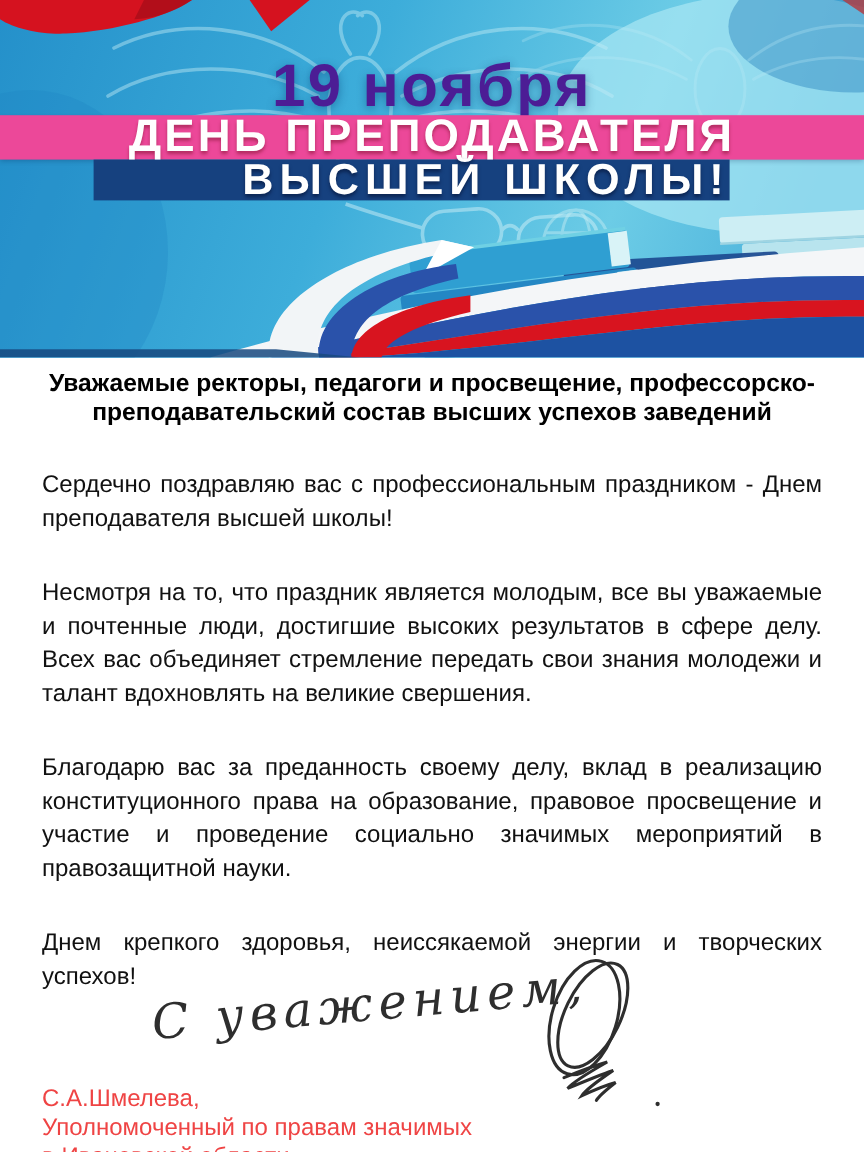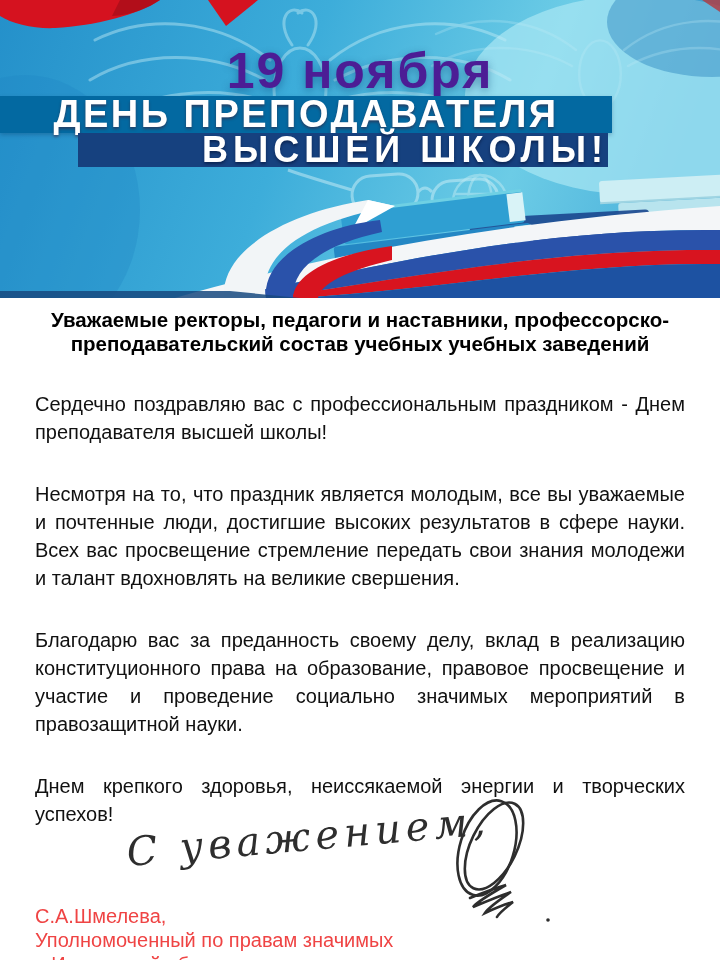--- a/index.html
+++ b/index.html
@@ -9,21 +9,21 @@
   }
   
   .banner{position:relative;width:720px;height:298px;overflow:hidden;background:#2f9fd4;}
   .banner-art{position:absolute;left:0;top:0;width:720px;height:298px;display:block;}
   .banner-date{
     position:absolute;top:42px;left:0;width:100%;text-align:center;
     font-size:50px;font-weight:900;color:#4c1d95;letter-spacing:2px;
     text-shadow:0 3px 8px rgba(6,60,110,.45);
   }
   .stripe-red{
-    position:absolute;top:96px;left:0;width:612px;height:37px;background:#0369a1;
+    position:absolute;top:96px;left:0;width:720px;height:37px;background:#ec4899;
     display:flex;align-items:center;justify-content:center;
     box-shadow:0 2px 4px rgba(0,30,70,.25);
   }
   .stripe-red span{
     font-size:38px;font-weight:900;color:#ffffff;letter-spacing:2.5px;line-height:37px;
     text-shadow:0 2px 3px rgba(90,0,10,.4);white-space:nowrap;
   }
   .stripe-navy{
     position:absolute;top:133px;left:78px;width:530px;height:34px;background:#16417f;
     display:flex;align-items:center;justify-content:flex-end;
@@ -145,26 +145,26 @@
     <span>ДЕНЬ ПРЕПОДАВАТЕЛЯ</span>
   </div>
   <div class="stripe-navy">
     <span>ВЫСШЕЙ ШКОЛЫ!</span>
   </div>
 </div>
 
 <div class="letter">
 
   <div class="salutation">
-    <div>Уважаемые ректоры, педагоги и наставники, профессорско-</div>
-    <div>преподавательский состав учебных учебных заведений</div>
+    <div>Уважаемые ректоры, педагоги и просвещение, профессорско-</div>
+    <div>преподавательский состав высших успехов заведений</div>
   </div>
 
   <p class="para">Сердечно поздравляю вас с профессиональным праздником - Днем преподавателя высшей школы!</p>
-  <p class="para">Несмотря на то, что праздник является молодым, все вы уважаемые и почтенные люди, достигшие высоких результатов в сфере науки. Всех вас просвещение стремление передать свои знания молодежи и талант вдохновлять на великие свершения.</p>
+  <p class="para">Несмотря на то, что праздник является молодым, все вы уважаемые и почтенные люди, достигшие высоких результатов в сфере делу. Всех вас объединяет стремление передать свои знания молодежи и талант вдохновлять на великие свершения.</p>
   <p class="para">Благодарю вас за преданность своему делу, вклад в реализацию конституционного права на образование, правовое просвещение и участие и проведение социально значимых мероприятий в правозащитной науки.</p>
   <p class="para">Днем крепкого здоровья, неиссякаемой энергии и творческих успехов!</p>
 
   <div class="sig-row">
     <svg viewBox="0 0 720 175">
       <text x="128" y="84" class="closing-text" transform="rotate(-5 128 84)">С уважением,</text>
       <g stroke="#2e2e2e" stroke-width="2.6" fill="none" stroke-linecap="round">
         <ellipse cx="487" cy="66" rx="27" ry="49" transform="rotate(17 487 66)"></ellipse>
         <ellipse cx="494" cy="64" rx="23" ry="47" transform="rotate(26 494 64)"></ellipse>
         <path d="M470,116 q22,-9 36,-13 q-28,16 -33,22 q26,-11 38,-15 q-22,15 -26,21 q17,-8 28,-11 q-14,11 -16,15"></path>

